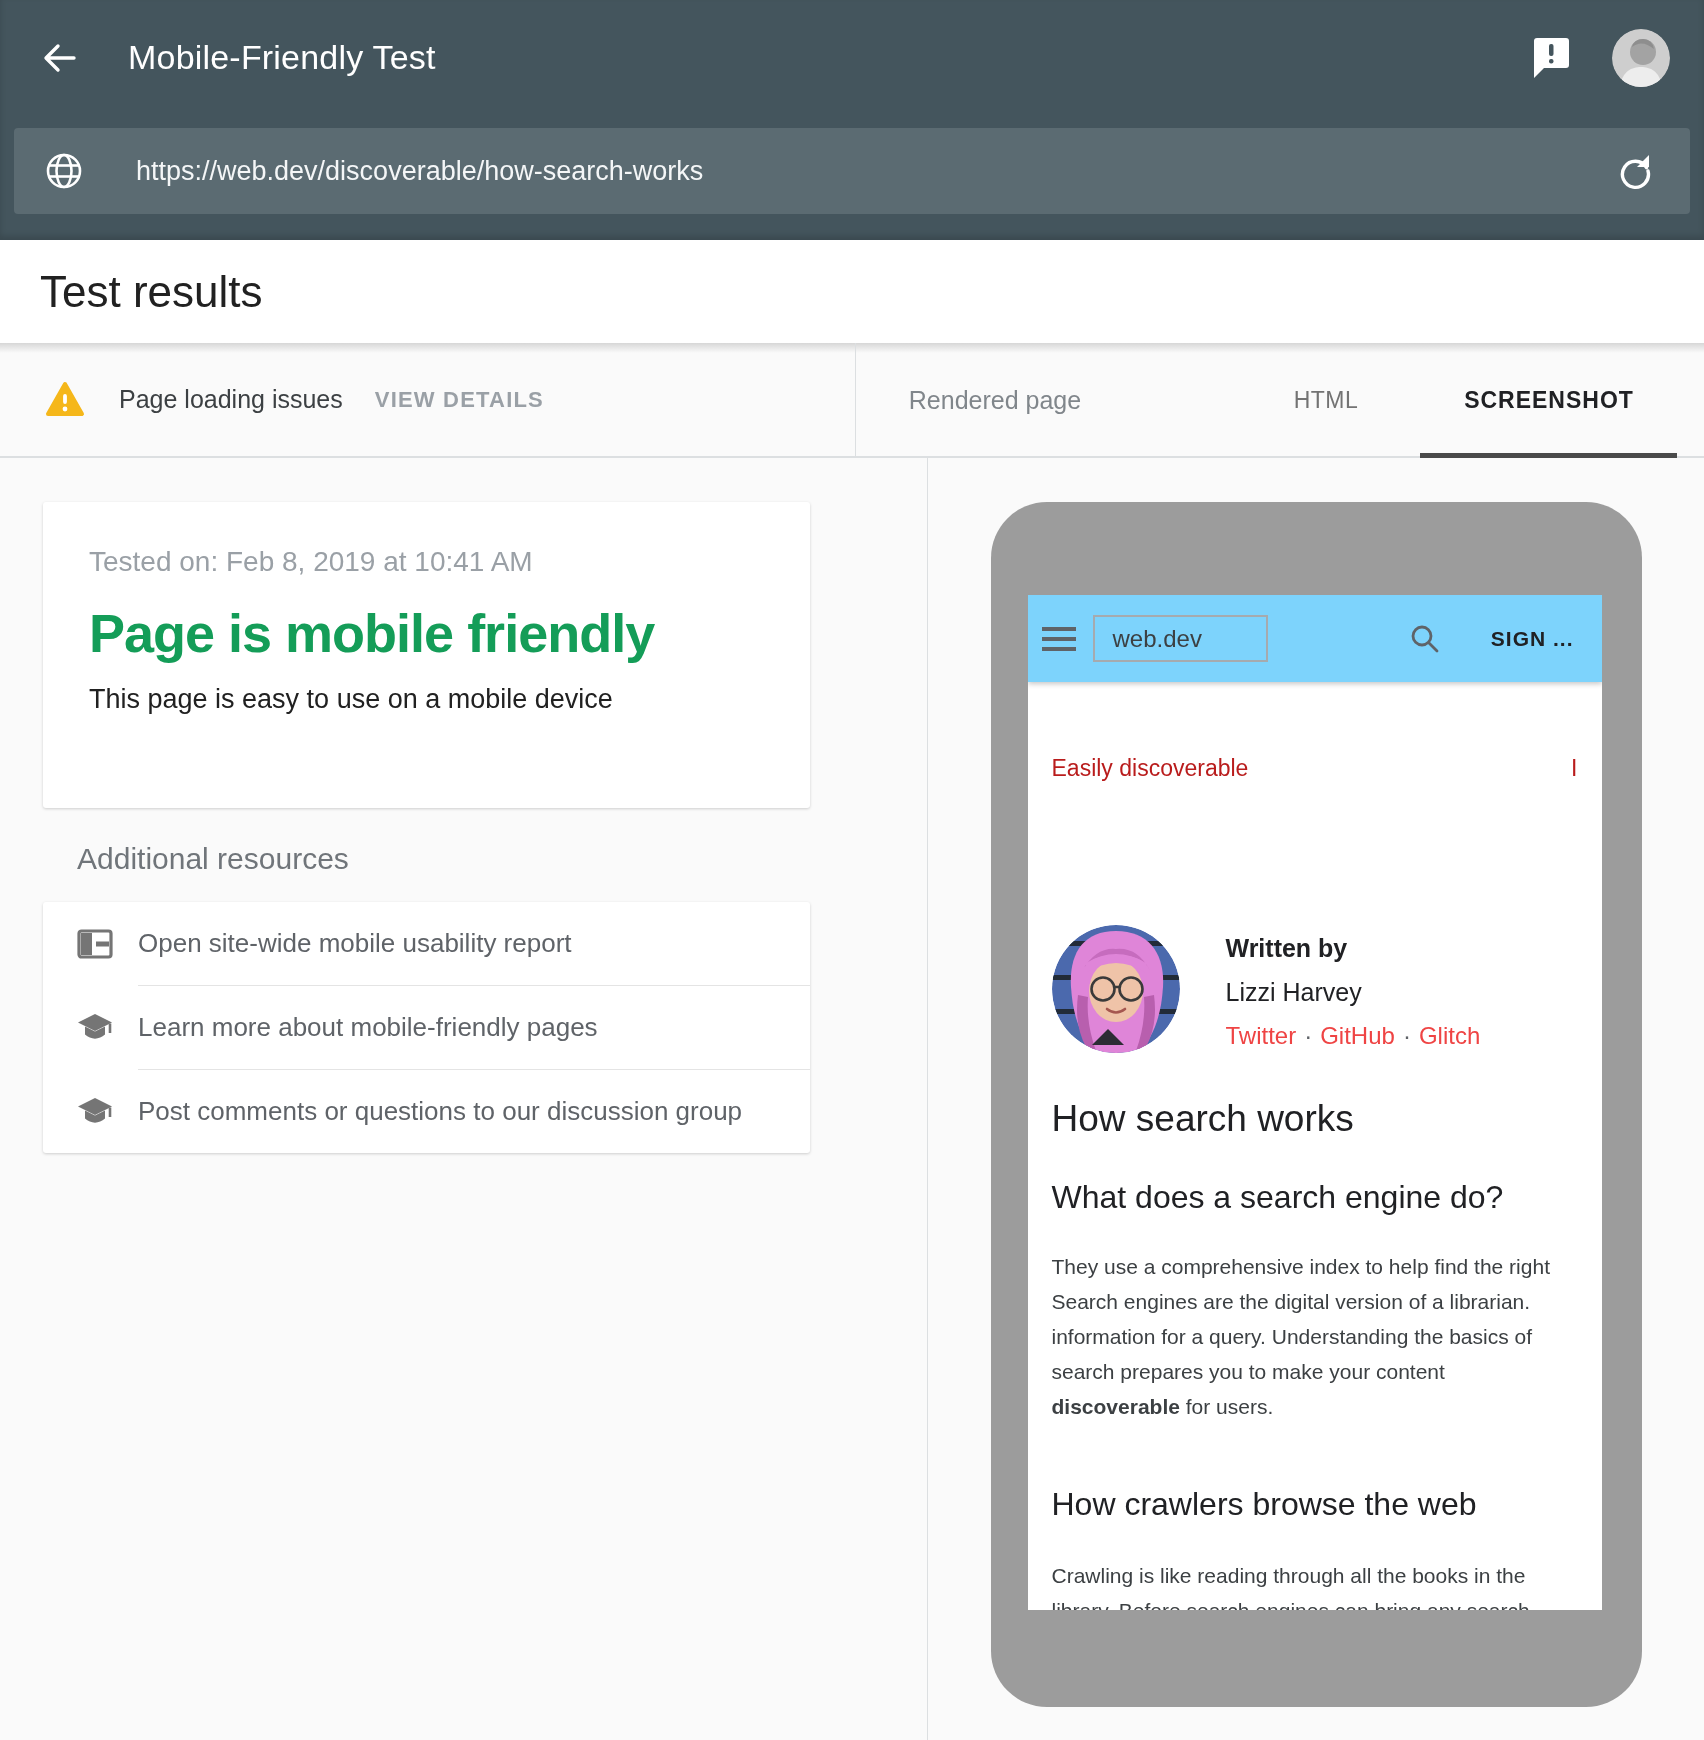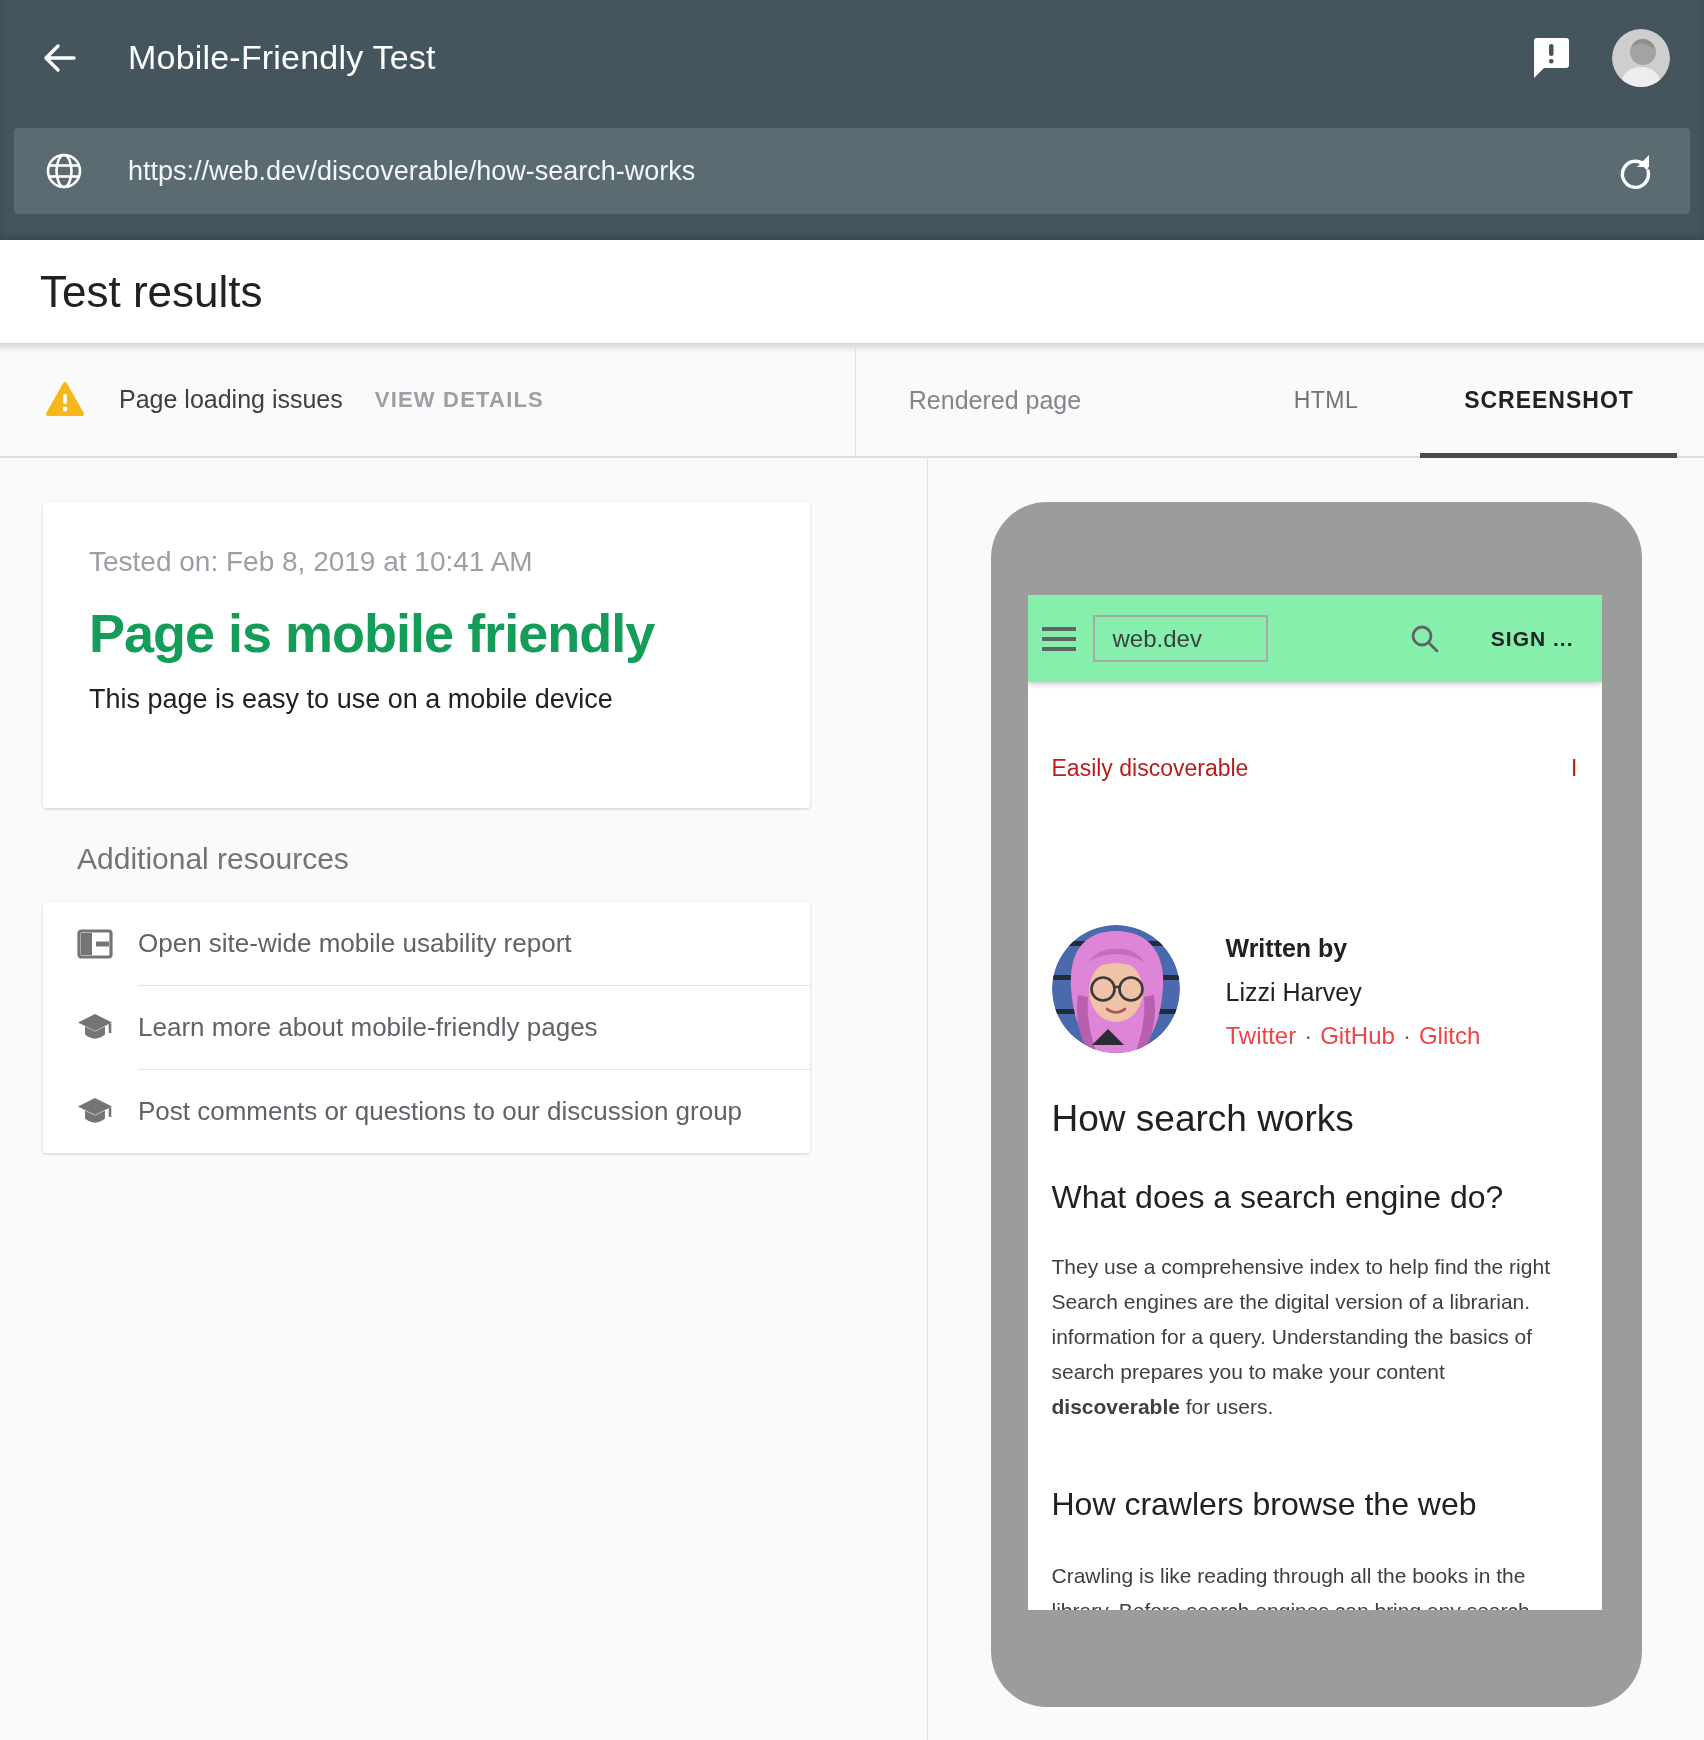--- a/index.html
+++ b/index.html
@@ -11,21 +11,21 @@
             box-shadow: inset 0 -4px 6px rgba(0,0,0,0.15); }
   .topbar { height:115px; display:flex; align-items:center; }
   .back { width:44px; height:44px; margin-left:38px; display:flex; align-items:center; justify-content:center; cursor:pointer; }
   .app-title { color:#ffffff; font-size:34px; font-weight:400; margin-left:46px; letter-spacing:0.2px; }
   .topbar-right { margin-left:auto; display:flex; align-items:center; }
   .feedback { width:40px; height:44px; margin-right:40px; cursor:pointer; }
   .avatar-top { width:58px; height:58px; border-radius:50%; overflow:hidden; margin-right:34px; cursor:pointer; }
 
   .urlrow { height:125px; position:relative; }
   .url-pill { position:absolute; left:14px; right:14px; top:13px; height:86px;
-              background:#5b6b72; border-radius:4px; display:flex; align-items:center; }
+              background:#5b6b72; border-radius:4px; display:flex; align-items:center;gap:8px; }
   .globe { margin-left:30px; }
   .url-text { color:#f4f6f7; font-size:27px; margin-left:44px; flex:1; white-space:nowrap; overflow:hidden; }
   .refresh { margin-right:36px; cursor:pointer; }
 
   
   .page-header { height:103px; background:#ffffff; display:flex; align-items:center; }
   .page-title { font-size:44px; color:#212121; font-weight:500; margin-left:40px; }
 
   
   .band { height:115px; background:#fafafa; display:flex; position:relative;
@@ -59,21 +59,21 @@
   .res-row { height:83px; display:flex; align-items:center; cursor:pointer; }
   .res-icon { width:36px; margin-left:34px; flex:0 0 36px; display:flex; }
   .res-label { font-size:26px; color:#5f6368; margin-left:25px; white-space:nowrap; }
   .res-divider { height:1px; background:#e4e4e4; margin-left:95px; }
 
   
   .phone { margin:44px auto 0 auto; width:651px; height:1205px; background:#9c9c9c;
            border-radius:56px; position:relative; }
   .screen { position:absolute; left:37px; top:93px; width:574px; height:1015px;
             background:#ffffff; overflow:hidden; }
-  .m-header { height:87px; background:#86efac; display:flex; align-items:center; position:relative;
+  .m-header { height:87px; background:#7dd3fc; display:flex; align-items:center; position:relative;
               box-shadow:0 2px 5px rgba(0,0,0,0.22); z-index:2; }
   .hamburger { margin-left:14px; width:34px; }
   .hamburger div { height:4px; background:#5f6368; margin:6px 0; }
   .m-urlbox { margin-left:17px; width:175px; height:47px; border:2px solid #a6aaae;
               display:flex; align-items:center; }
   .m-urltext { font-size:24px; color:#3c4043; margin-left:18px; }
   .m-search { margin-left:auto; margin-right:50px; }
   .m-signin { font-size:21px; font-weight:700; color:#202124; letter-spacing:1px; margin-right:28px; white-space:nowrap; }
 
   .screen-body { padding:0 24px; position:relative; z-index:1; }

